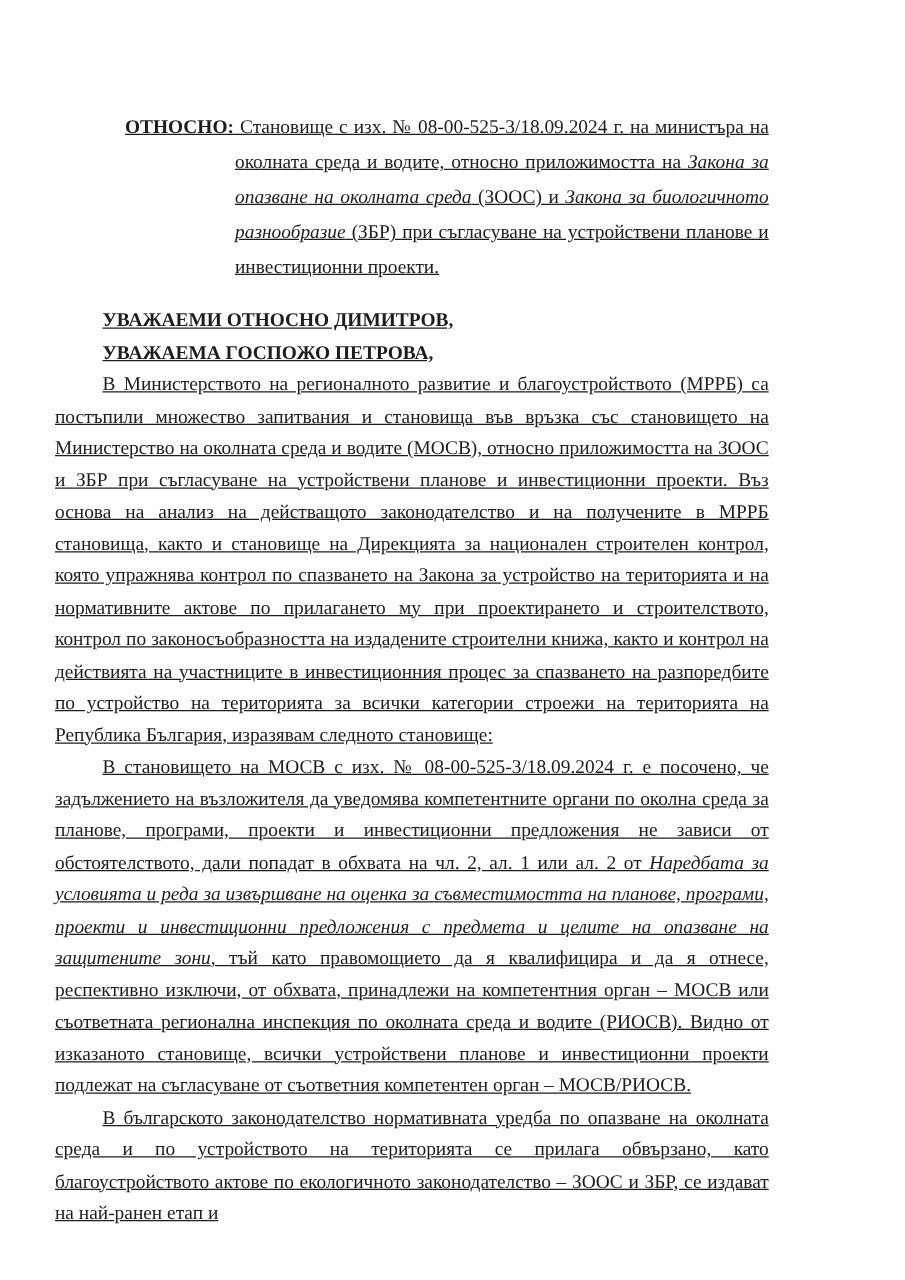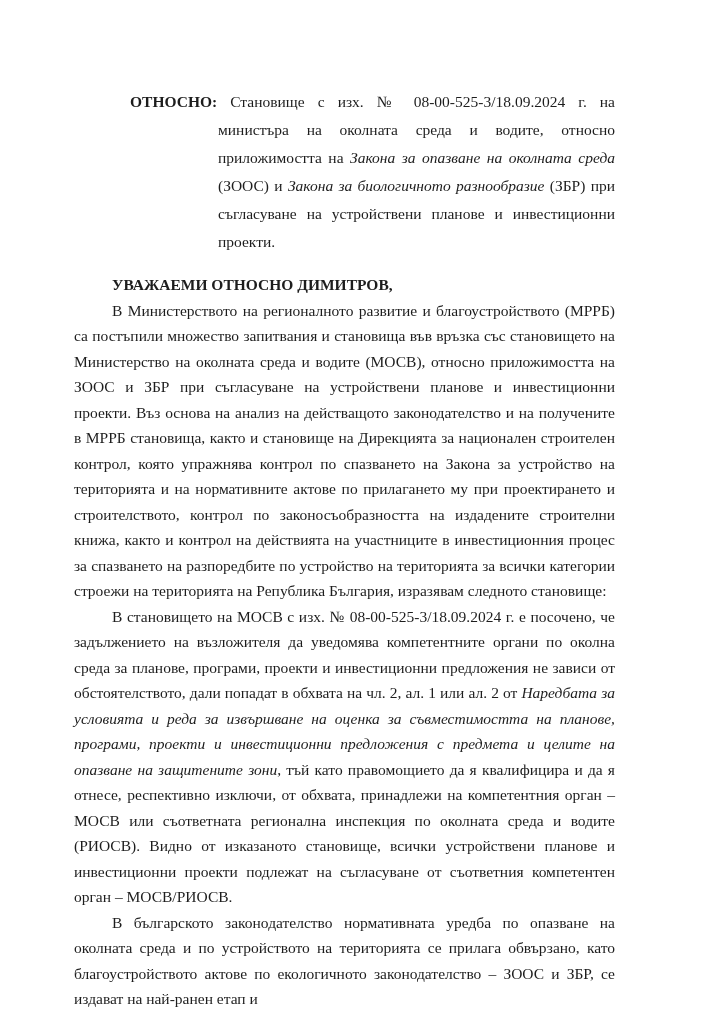--- a/index.html
+++ b/index.html
@@ -6,23 +6,24 @@
   .page {
     position: relative;
     width: 686px;
     height: 1024px;
     box-sizing: border-box;
     background: #ffffff;
     color: #1d1d1d;
     font-family: "Liberation Serif", "DejaVu Serif", serif;
     font-size: 15.5px;
     line-height: 25.5px;
-    padding: 88px 71px 0 74px;
+    padding: 88px 71px 0 44px;
     text-align: justify;
     overflow: hidden;
+    text-decoration: underline;
   }
   p { margin: 0; }
   .b { font-weight: bold; }
   .i { font-style: italic; }
   
   .subject {
     margin-left: 56px;
     padding-left: 88px;
     text-indent: -88px;
     line-height: 28px;
@@ -38,20 +39,21 @@
 <body>
 
 <div class="page" style="background: rgb(255, 255, 255); color: rgb(29, 29, 29);">
 
   <p class="subject">
     <span class="b">ОТНОСНО:</span>
     <span><span>Становище с изх. № 08-00-525-3/18.09.2024 г. на министъра на околната среда и водите, относно приложимостта на </span><span class="i">Закона за опазване на околната среда</span><span> (ЗООС) и </span><span class="i">Закона за биологичното разнообразие</span><span> (ЗБР) при съгласуване на устройствени планове и инвестиционни проекти.</span></span>
   </p>
 
   <p class="greeting mt">УВАЖАЕМИ ОТНОСНО ДИМИТРОВ,</p>
+  <p class="greeting">УВАЖАЕМА ГОСПОЖО ПЕТРОВА,</p>
 
   <div id="body-paragraphs">
       <p class="para"><span>В Министерството на регионалното развитие и благоустройството (МРРБ) са постъпили множество запитвания и становища във връзка със становището на Министерство на околната среда и водите (МОСВ), относно приложимостта на ЗООС и ЗБР при съгласуване на устройствени планове и инвестиционни проекти. Въз основа на анализ на действащото законодателство и на получените в МРРБ становища, както и становище на Дирекцията за национален строителен контрол, която упражнява контрол по спазването на Закона за устройство на територията и на нормативните актове по прилагането му при проектирането и строителството, контрол по законосъобразността на издадените строителни книжа, както и контрол на действията на участниците в инвестиционния процес за спазването на разпоредбите по устройство на територията за всички категории строежи на територията на Република България, изразявам следното становище:</span></p>
       <p class="para"><span>В становището на МОСВ с изх. № 08-00-525-3/18.09.2024 г. е посочено, че задължението на възложителя да уведомява компетентните органи по околна среда за планове, програми, проекти и инвестиционни предложения не зависи от обстоятелството, дали попадат в обхвата на чл. 2, ал. 1 или ал. 2 от </span><span class="i">Наредбата за условията и реда за извършване на оценка за съвместимостта на планове, програми, проекти и инвестиционни предложения с предмета и целите на опазване на защитените зони</span><span>, тъй като правомощието да я квалифицира и да я отнесе, респективно изключи, от обхвата, принадлежи на компетентния орган – МОСВ или съответната регионална инспекция по околната среда и водите (РИОСВ). Видно от изказаното становище, всички устройствени планове и инвестиционни проекти подлежат на съгласуване от съответния компетентен орган – МОСВ/РИОСВ.</span></p>
       <p class="para"><span>В българското законодателство нормативната уредба по опазване на околната среда и по устройството на територията се прилага обвързано, като благоустройството актове по екологичното законодателство – ЗООС и ЗБР, се издават на най-ранен етап и</span></p>
     </div>
 
 </div>
 
 </body></html>

